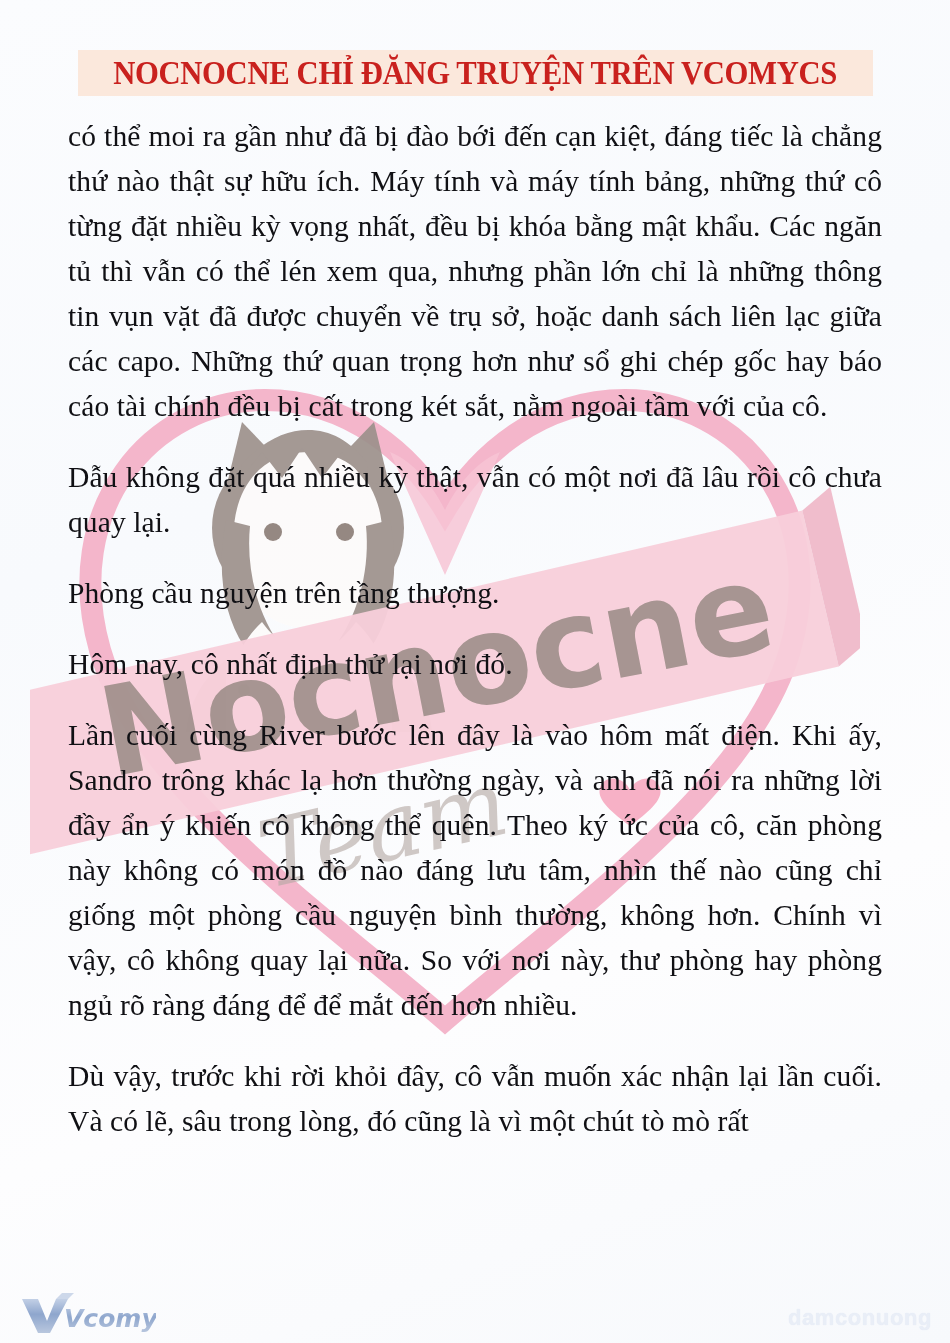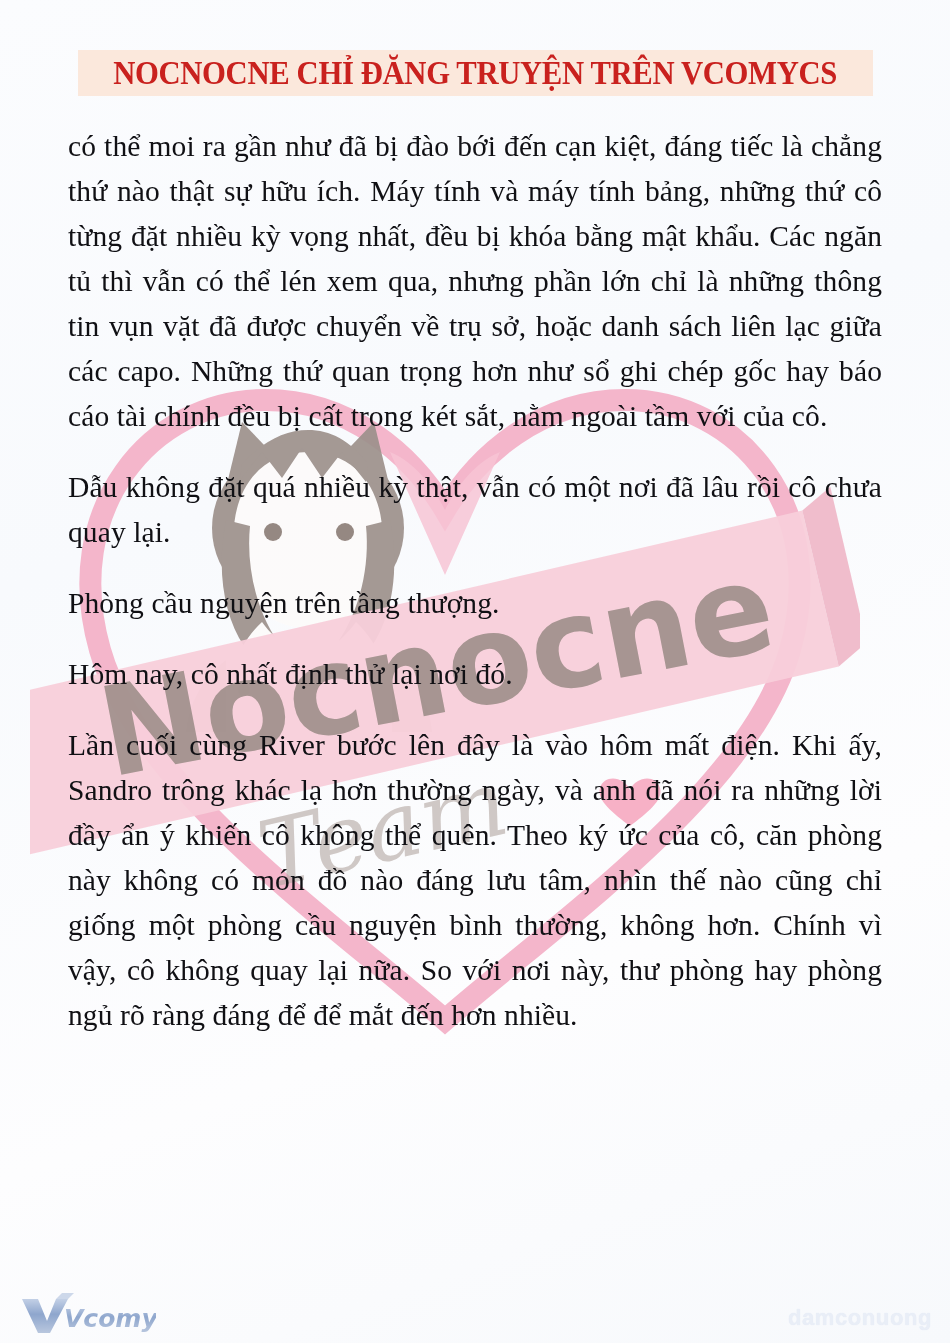--- a/index.html
+++ b/index.html
@@ -76,21 +76,21 @@
     z-index: 2;
   }
 
   .para {
     font-family: "Liberation Serif", "DejaVu Serif", serif;
     font-size: 29.5px;
     line-height: 45px;
     color: #101014;
     text-align: justify;
     text-justify: inter-word;
-    margin: 12px 0 26px 0;
+    margin: 2px 0 26px 0;
     font-weight: 500;
     letter-spacing: 0.1px;
   }
 
   .para.last-line-natural {
     text-align-last: left;
   }
 
   .para:last-child {
     margin-bottom: 0;
@@ -199,20 +199,21 @@
   <div class="header-banner">
     <div class="header-title">NOCNOCNE CHỈ ĐĂNG TRUYỆN TRÊN VCOMYCS</div>
   </div>
 
   <div class="content">
     <p class="para last-line-natural">có thể moi ra gần như đã bị đào bới đến cạn kiệt, đáng tiếc là chẳng thứ nào thật sự hữu ích. Máy tính và máy tính bảng, những thứ cô từng đặt nhiều kỳ vọng nhất, đều bị khóa bằng mật khẩu. Các ngăn tủ thì vẫn có thể lén xem qua, nhưng phần lớn chỉ là những thông tin vụn vặt đã được chuyển về trụ sở, hoặc danh sách liên lạc giữa các capo. Những thứ quan trọng hơn như sổ ghi chép gốc hay báo cáo tài chính đều bị cất trong két sắt, nằm ngoài tầm với của cô.</p>
     <p class="para last-line-natural">Dẫu không đặt quá nhiều kỳ thật, vẫn có một nơi đã lâu rồi cô chưa quay lại.</p>
     <p class="para last-line-natural">Phòng cầu nguyện trên tầng thượng.</p>
     <p class="para last-line-natural">Hôm nay, cô nhất định thử lại nơi đó.</p>
     <p class="para last-line-natural">Lần cuối cùng River bước lên đây là vào hôm mất điện. Khi ấy, Sandro trông khác lạ hơn thường ngày, và anh đã nói ra những lời đầy ẩn ý khiến cô không thể quên. Theo ký ức của cô, căn phòng này không có món đồ nào đáng lưu tâm, nhìn thế nào cũng chỉ giống một phòng cầu nguyện bình thường, không hơn. Chính vì vậy, cô không quay lại nữa. So với nơi này, thư phòng hay phòng ngủ rõ ràng đáng để để mắt đến hơn nhiều.</p>
+    <p class="para last-line-natural">Dù vậy, trước khi rời khỏi đây, cô vẫn muốn xác nhận lại lần cuối. Và có lẽ, sâu trong lòng, đó cũng là vì một chút tò mò rất</p>
   </div>
 
   <div class="footer-logo">
     <svg viewBox="0 0 140 44" xmlns="http://www.w3.org/2000/svg" width="140" height="44">
       <defs>
         <linearGradient id="logoGrad" x1="0" y1="0" x2="0" y2="1">
           <stop offset="0%" stop-color="#c3d0e6"></stop>
           <stop offset="45%" stop-color="#8ea6cd"></stop>
           <stop offset="100%" stop-color="#b9c7de"></stop>
         </linearGradient>

